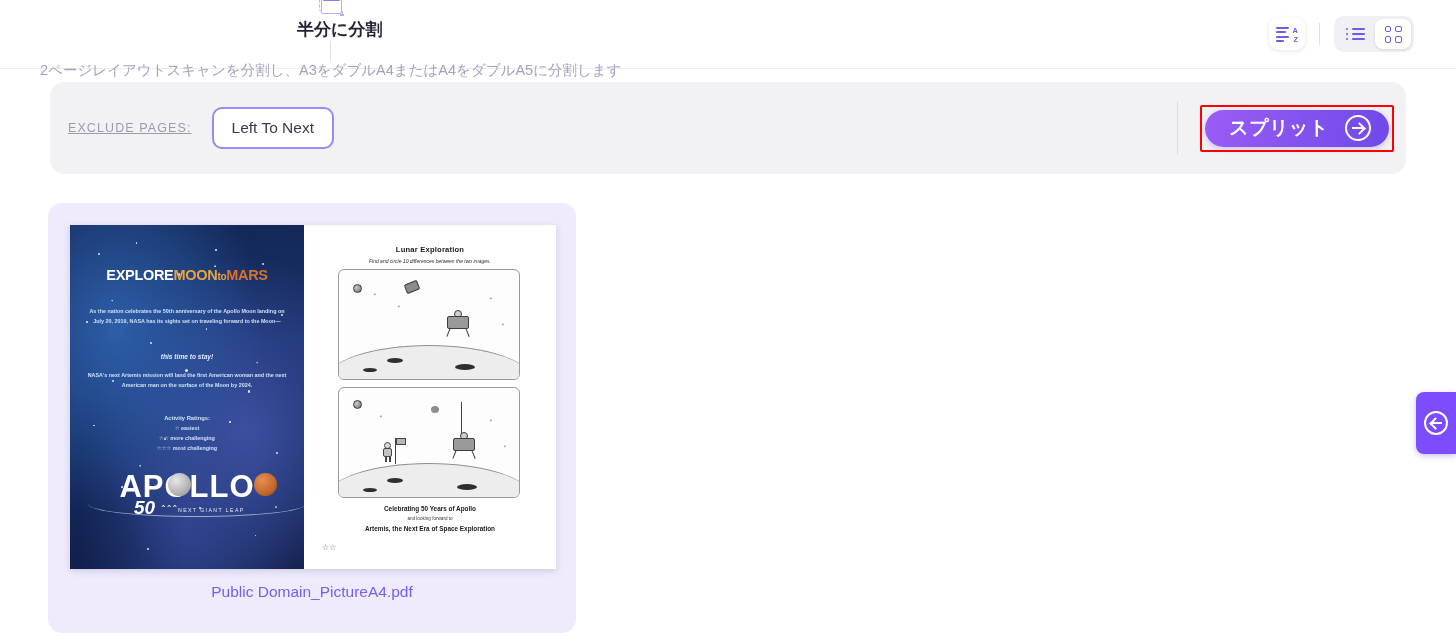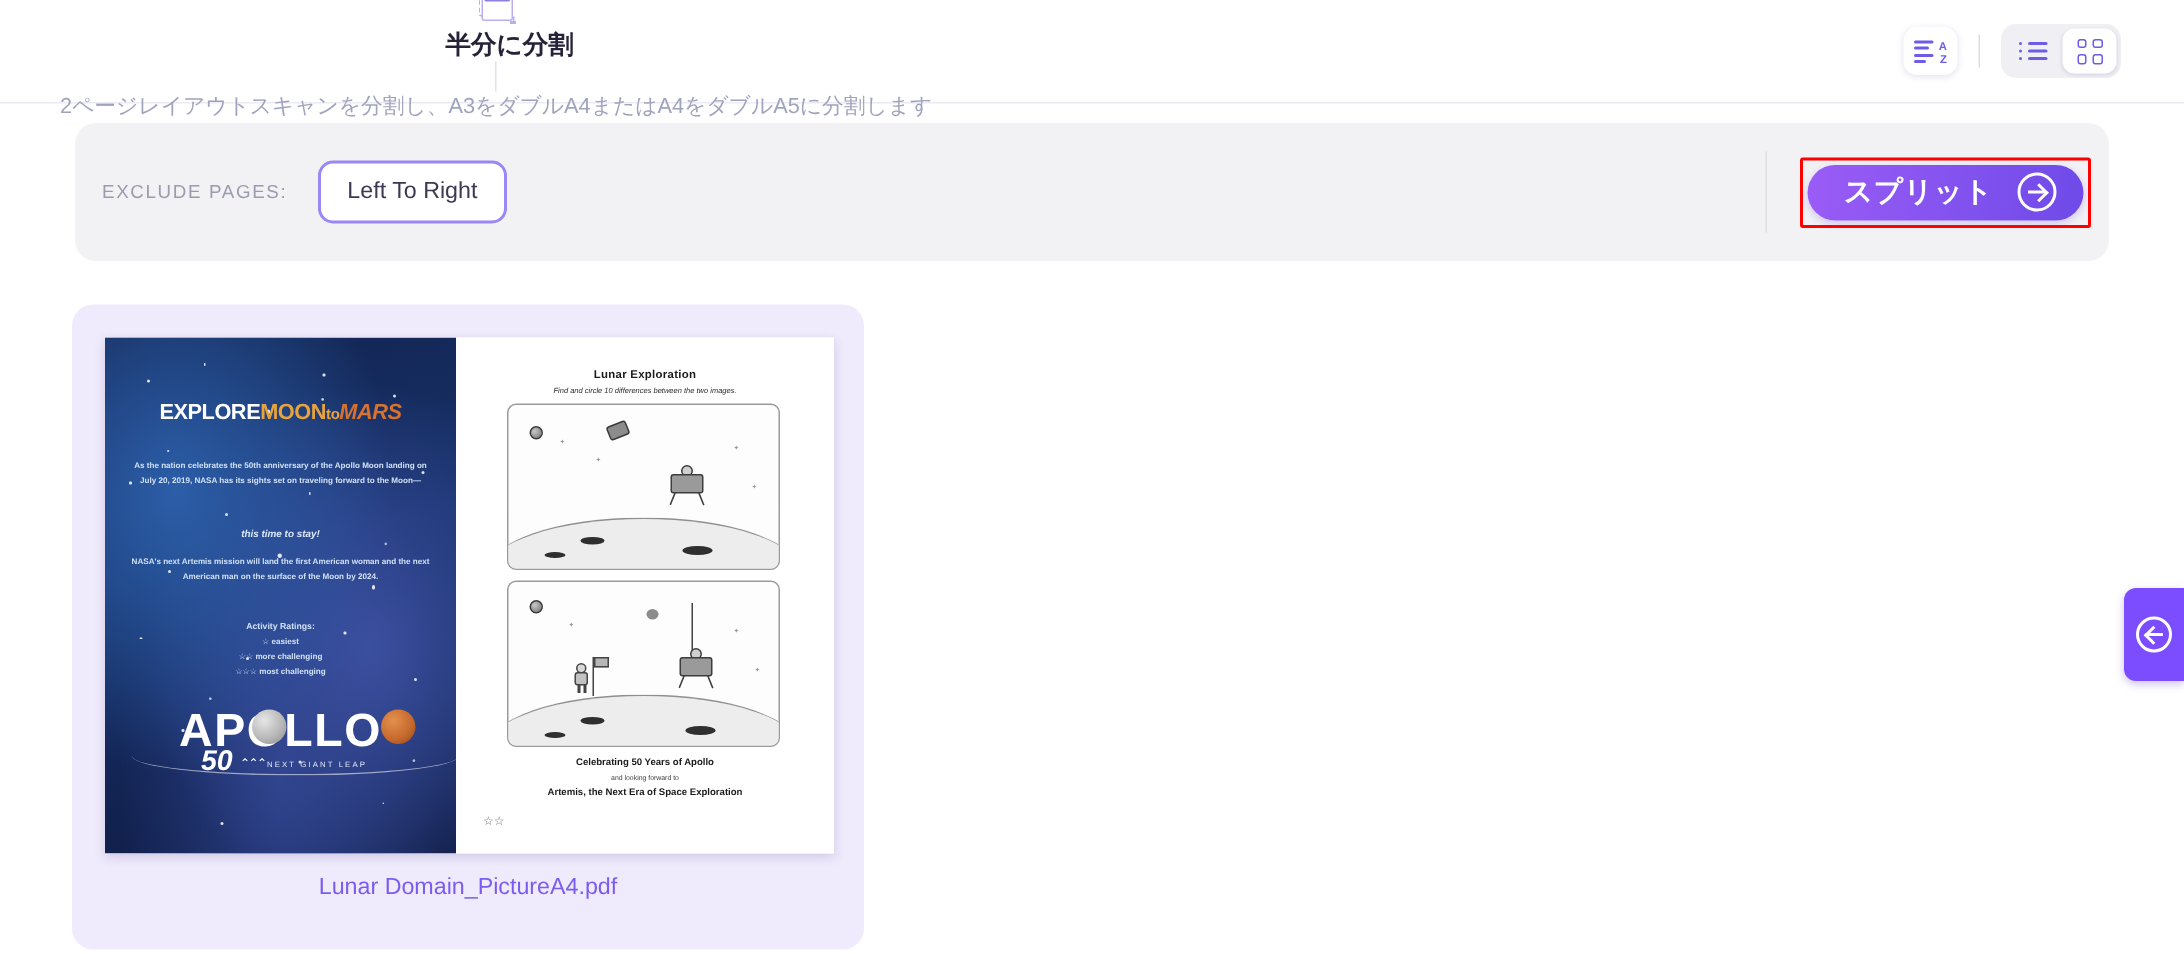--- a/index.html
+++ b/index.html
@@ -94,21 +94,21 @@
   .grid-icon .g3 { left: 0; bottom: 0; } .grid-icon .g4 { right: 0; bottom: 0; }
 
   
   .toolbar {
     position: absolute; left: 50px; top: 82px; width: 1356px; height: 92px;
     background: #f2f2f4; border-radius: 14px;
     display: flex; align-items: center;
   }
   .exclude-label {
     margin-left: 18px; font-size: 12.5px; letter-spacing: 1.1px;
-    color: #9b9bb0; text-transform: uppercase; white-space: nowrap;
+    color: #9b9bb0; text-transform: uppercase; white-space: nowrap; text-decoration: underline;
   }
   .exclude-input {
     margin-left: 14px; width: 213px; height: 44px;
     background: #fafafb; border: 1px solid #e6e6ec; border-radius: 10px;
     font-size: 15.5px; color: #4e4b66; padding: 0 16px;
     font-family: "Liberation Sans", sans-serif; outline: none;
   }
   .exclude-input::placeholder { color: #a5a5b8; }
   .ltr-btn {
     margin-left: 20px; height: 42px; padding: 0 18px;
@@ -191,21 +191,21 @@
   }
   .page-right { width: 252px; background: #ffffff; }
 
   .poster-title {
     position: absolute; left: 0; right: 0; top: 42px; text-align: center;
     font-size: 14.5px; font-weight: bold; letter-spacing: -0.3px; white-space: nowrap;
   }
   .poster-title .w1 { color: #ffffff; }
   .poster-title .w2 { color: #e8a33d; }
   .poster-title .w3 { color: #e8a33d; font-size: 10px; }
-  .poster-title .w4 { color: #d9722c; font-style: italic; }
+  .poster-title .w4 { color: #d9722c; }
 
   .poster-body {
     position: absolute; left: 14px; right: 14px; top: 82px; text-align: center;
     font-size: 5.4px; line-height: 9.5px; color: #cfe0f5; font-weight: bold;
   }
   .poster-stay {
     position: absolute; left: 14px; right: 14px; top: 128px; text-align: center;
     font-size: 6.6px; color: #dbe9fa; font-weight: bold; font-style: italic;
   }
   .poster-body2 {
@@ -398,21 +398,21 @@
           <div class="cell g3"></div>
             <div class="cell g4"></div>
         </div>
       </div>
     </div>
   </div>
 </div>
 
 <div class="toolbar">
   <div class="exclude-label">EXCLUDE PAGES:</div>
-  <div class="ltr-btn">Left To Right</div>
+  <div class="ltr-btn">Left To Next</div>
 
   <div class="toolbar-right">
     <div class="tb-sep"></div>
     <div class="split-wrap">
       <div class="split-btn">
         <span class="sp-label">スプリット</span>
         <span class="arrow-circle"></span>
       </div>
       <div class="split-highlight"></div>
     </div>
@@ -523,18 +523,18 @@
         <div class="ws-star" style="left:164px;top:56px">✦</div>
       </div>
 
       <div class="ws-foot1">Celebrating 50 Years of Apollo</div>
       <div class="ws-foot2">and looking forward to</div>
       <div class="ws-foot3">Artemis, the Next Era of Space Exploration</div>
       <div class="ws-rating">☆☆</div>
     </div>
   </div>
 
-  <div class="file-name">Lunar Domain_PictureA4.pdf</div>
+  <div class="file-name">Public Domain_PictureA4.pdf</div>
 </div>
 
 <div class="edge-toggle">
   <span class="arrow-circle"></span>
 </div>
 
 </body></html>

